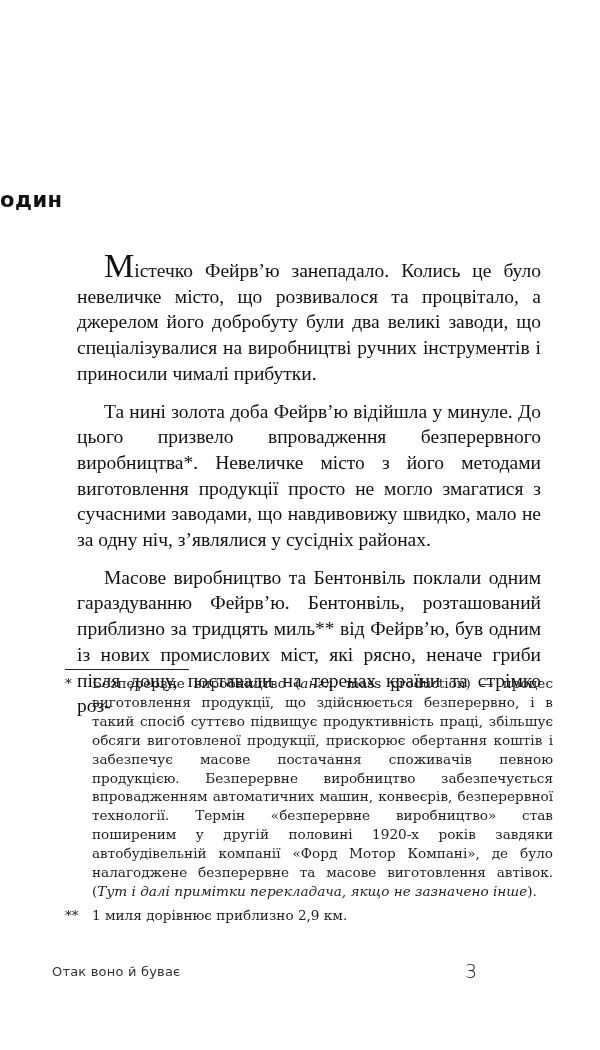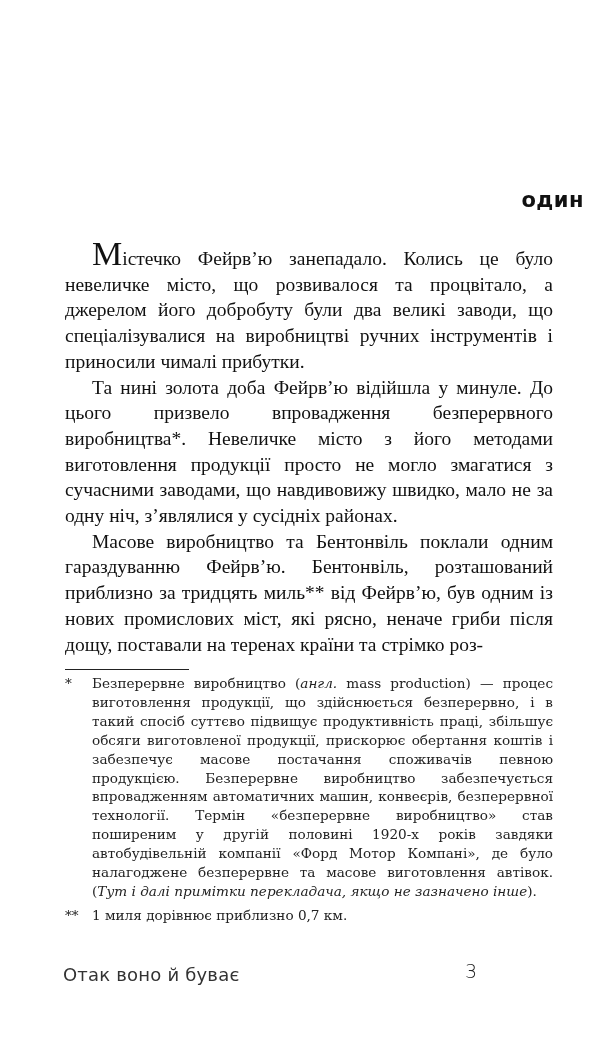--- a/index.html
+++ b/index.html
@@ -1,41 +1,41 @@
 <!DOCTYPE html>
 <html><head>
   <meta charset="utf-8">
   <style>
     html, body { margin: 0; padding: 0; background: #ffffff; }
     body { width: 600px; height: 1050px; position: relative; overflow: hidden; color: #1a1a1a; }
     .page { position: absolute; left: 0; top: 0; width: 600px; height: 1050px; }
     .chapter-title {
-      position: absolute; left: 0; top: 188px; width: 584px; text-align: right;
+      position: absolute; left: 0; top: 188px; width: 584px; text-align: left;
       font-family: "DejaVu Sans", sans-serif; font-weight: bold; font-size: 21px; letter-spacing: 0.5px; color: #111;
     }
     .body-text {
       position: absolute; left: 65px; top: 244px; width: 488px;
       font-family: "Liberation Serif", serif; font-size: 19.5px; line-height: 25.7px; color: #111;
       text-align: justify; hyphens: manual;
     }
-    .body-text p { margin: 0; text-indent: 27px; }
+    .body-text p { margin: 12px; text-indent: 27px; }
     .body-text p.first { text-indent: 27px; }
     .dropcap { font-size: 34px; line-height: 20px; }
     .footnote-rule {
       position: absolute; left: 65px; top: 669px; width: 124px; height: 0; border-top: 1.2px solid #222;
     }
     .footnotes {
       position: absolute; left: 65px; top: 674px; width: 488px;
       font-family: "DejaVu Serif", serif; font-size: 13.6px; line-height: 18.9px; color: #222;
     }
     .fn { position: relative; padding-left: 27px; text-align: justify; margin-bottom: 5px; }
     .fn-mark { position: absolute; left: 0; top: 0; }
     .fn i { }
     .running-footer {
-      position: absolute; left: 63px; top: 964px; font-family: "DejaVu Sans", sans-serif; font-size: 18px; color: #333; letter-spacing: 0.2px;
+      position: absolute; left: 52px; top: 964px; font-family: "DejaVu Sans", sans-serif; font-size: 13px; color: #333; letter-spacing: 0.2px;
     }
     .page-number {
       position: absolute; right: 123px; top: 960px; font-family: "DejaVu Sans", sans-serif; font-size: 19px; color: #222; font-weight: 300;
     }
   </style>
 </head>
 <body>
 
 <div class="page">
 
@@ -49,20 +49,20 @@
 
   <div class="footnote-rule"></div>
 
   <div class="footnotes">
     <div class="fn">
       <span class="fn-mark">*</span>
       <span>Безперервне виробництво (</span><i>англ.</i><span> mass production) — процес виготовлення продукції, що здійснюється безперервно, і в такий спосіб суттєво підвищує продуктивність праці, збільшує обсяги виготовленої продукції, прискорює обертання коштів і забезпечує масове постачання споживачів певною продукцією. Безперервне виробництво забезпечується впровадженням автоматичних машин, конвеєрів, безперервної технології. Термін «безперервне виробництво» став поширеним у другій половині 1920-х років завдяки автобудівельній компанії «Форд Мотор Компані», де було налагоджене безперервне та масове виготовлення автівок. (</span><i>Тут і далі примітки перекладача, якщо не зазначено інше</i><span>).</span>
     </div>
     <div class="fn">
       <span class="fn-mark">**</span>
-      <span>1 миля дорівнює приблизно 0,7 км.</span>
+      <span>1 миля дорівнює приблизно 2,9 км.</span>
     </div>
   </div>
 
   <div class="running-footer">Отак воно й буває</div>
   <div class="page-number">3</div>
 
 </div>
 
 </body></html>

